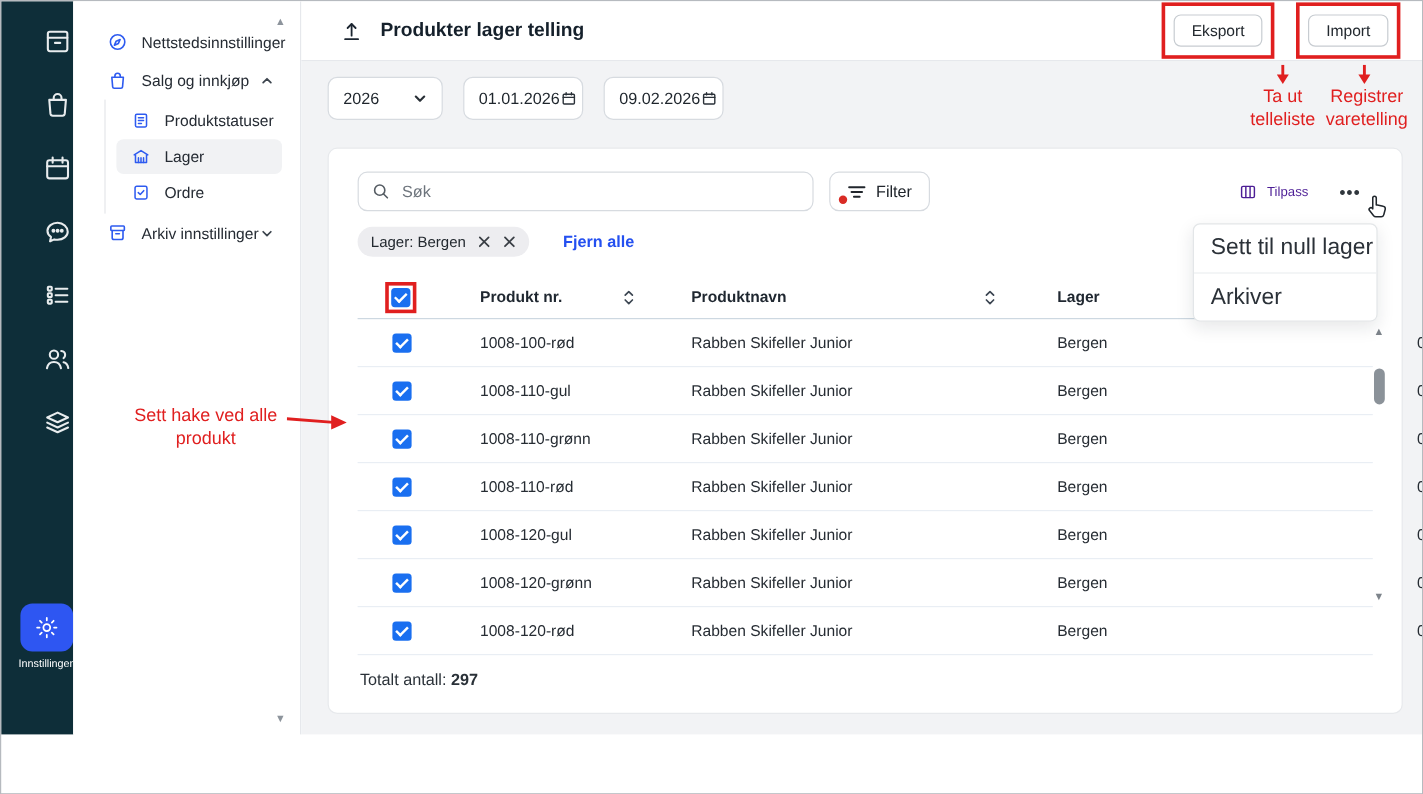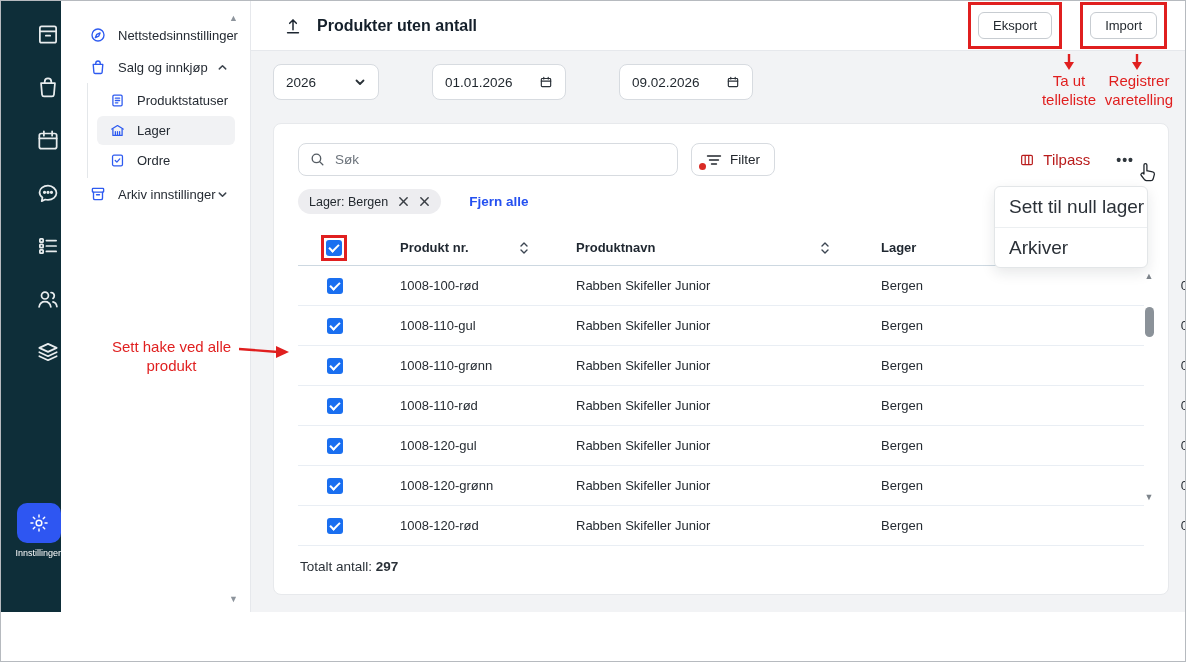--- a/index.html
+++ b/index.html
@@ -52,34 +52,34 @@
   .red-box{border:3px solid var(--red);padding:7px;margin-left:18px;}
   .btn{background:#fff;border:1px solid #c7ccd1;border-radius:6px;padding:5px 14px;font-size:13px;color:#23292f;font-family:inherit;cursor:pointer;}
 
   
   .ann{position:absolute;color:var(--red);font-size:15px;line-height:19px;text-align:center;font-weight:500;z-index:30;pointer-events:none;}
   .ann-arrow{position:absolute;z-index:30;pointer-events:none;}
 
   
   .filter-row{display:flex;gap:17px;padding:13px 0 0 22px;}
   .ctrl{height:36px;background:#fff;border:1px solid #d7dbe0;border-radius:8px;display:flex;align-items:center;padding:0 12px;font-size:13.5px;color:#1e252c;cursor:pointer;}
-  .ctrl.year{width:106px;justify-content:space-between;}
-  .ctrl.date{width:134px;justify-content:space-between;margin-left:36px;}
+  .ctrl.year{width:96px;justify-content:space-between;}
+  .ctrl.date{width:100px;justify-content:space-between;}
   .ctrl svg{color:#2a3138;}
 
   
   .card{margin:23px 16px 0 22px;background:#fff;border:1px solid #e7e9ec;border-radius:8px;padding:19px 24px 10px;position:relative;}
   .toolbar{display:flex;align-items:center;}
   .search{width:380px;height:33px;border:1px solid #d7dbe0;border-radius:8px;display:flex;align-items:center;padding:0 10px;gap:9px;background:#fff;}
   .search svg{color:#555c63;flex-shrink:0;}
   .search input{border:none;outline:none;font-size:13.5px;flex:1;font-family:inherit;color:#1e252c;background:transparent;}
   .search input::placeholder{color:#6d747c;}
   .filter-btn{height:33px;border:1px solid #d7dbe0;border-radius:8px;background:#fff;display:flex;align-items:center;gap:8px;padding:0 14px;margin-left:13px;font-size:13.5px;color:#21262c;cursor:pointer;position:relative;font-family:inherit;}
   .filter-btn .dot{position:absolute;left:7px;bottom:5px;width:7px;height:7px;border-radius:50%;background:#d92b25;}
-  .ghost-btn{display:flex;align-items:center;gap:8px;border:none;background:transparent;font-size:15px;color:#b91c1c;cursor:pointer;font-family:inherit;}
+  .ghost-btn{display:flex;align-items:center;gap:8px;border:none;background:transparent;font-size:11px;color:#4c1d95;cursor:pointer;font-family:inherit;}
   .tilpass{margin-left:auto;}
   .more-btn{margin-left:26px;margin-right:10px;font-size:14px;font-weight:700;letter-spacing:1px;color:#30373d;}
 
   .chips-row{display:flex;align-items:center;margin-top:13px;gap:28px;}
   .chip{background:#ededf0;border-radius:14px;height:25px;display:flex;align-items:center;gap:10px;padding:0 11px;font-size:12.5px;color:#23292f;}
   .chip .x{width:11px;height:11px;color:#3a3f45;cursor:pointer;}
   .link{color:var(--link);font-size:13.5px;font-weight:600;cursor:pointer;}
 
   
   .table{margin-top:16px;position:relative;}
@@ -267,21 +267,21 @@
     <main class="main">
 
       <div class="page-header">
         <span class="upload-ic">
             <svg viewBox="0 0 24 24" fill="none" stroke="currentColor" stroke-width="1.8" stroke-linecap="round" stroke-linejoin="round">
               <path d="M12 16.5V5"></path>
               <path d="M8 8.8L12 4.8l4 4"></path>
               <path d="M5.5 20h13"></path>
             </svg>
           </span>
-        <h1 class="page-title">Produkter uten antall</h1>
+        <h1 class="page-title">Produkter lager telling</h1>
         <span class="spacer"></span>
         <span class="red-box">
           <button class="btn">Eksport</button>
         </span>
         <span class="red-box">
           <button class="btn">Import</button>
         </span>
       </div>
 
       <span class="ann-arrow" style="left:812px;top:53px;">

